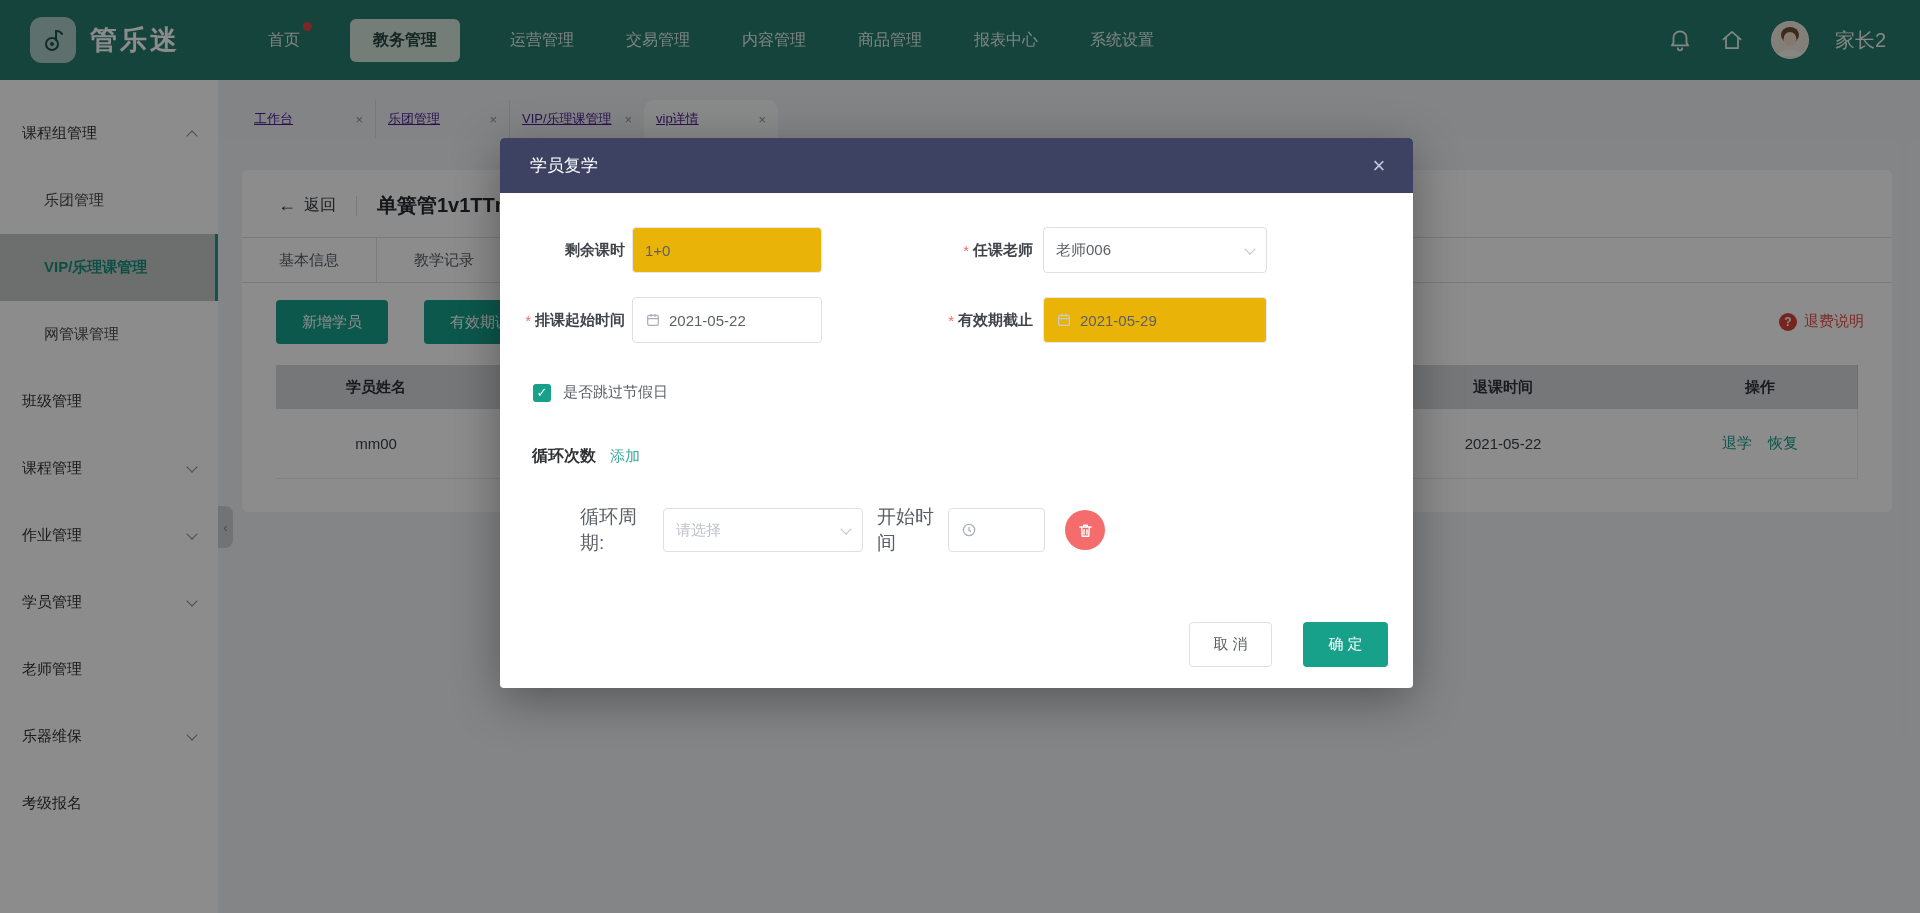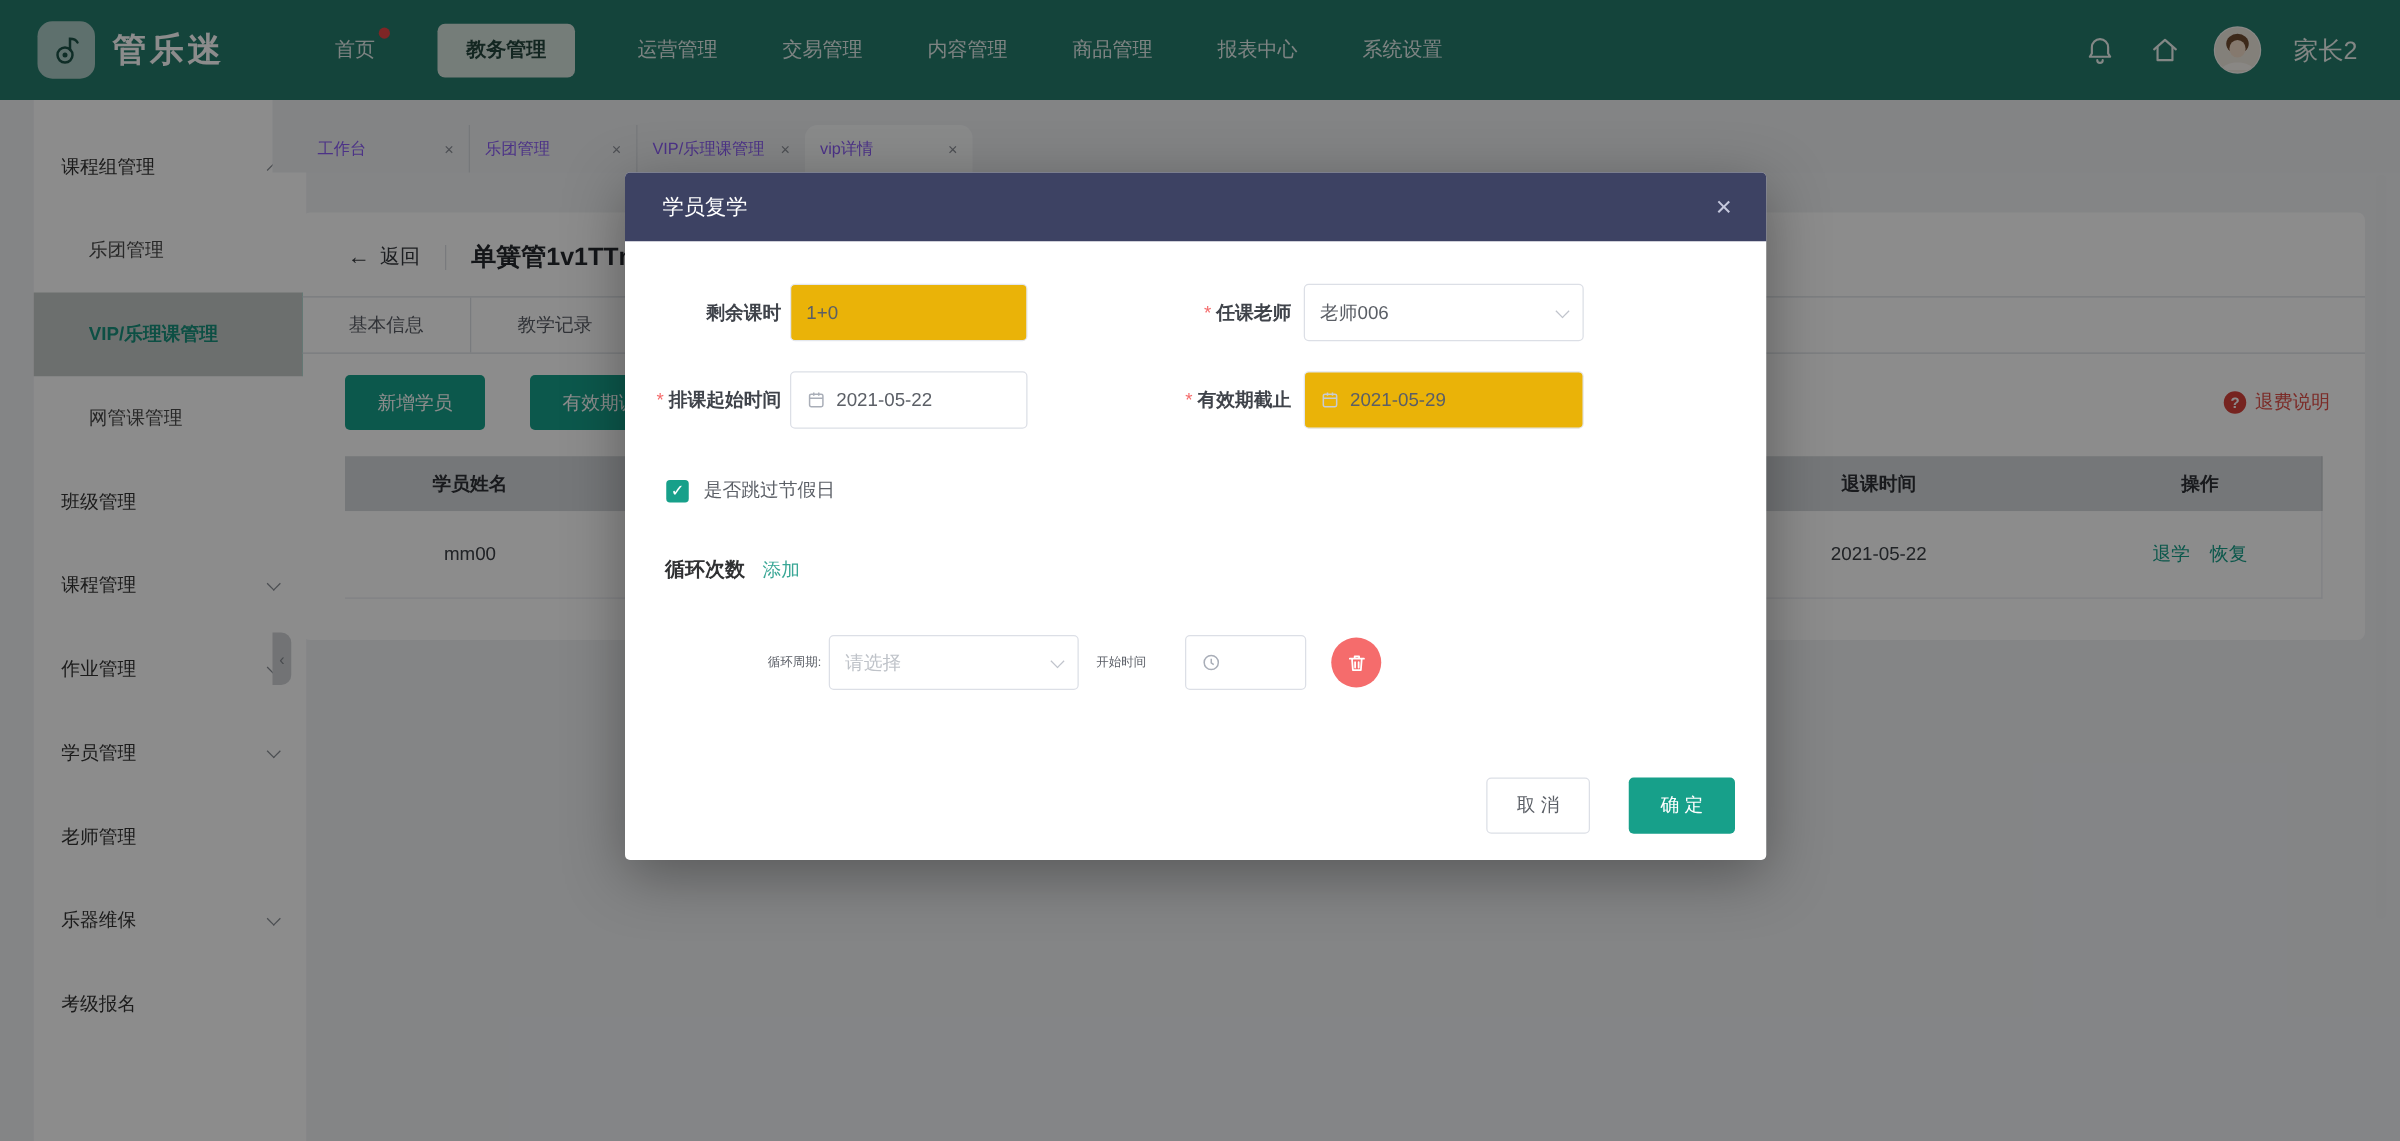--- a/index.html
+++ b/index.html
@@ -17,38 +17,38 @@
   .nav-items { display:flex; align-items:center; gap:48px; margin-left:86px; }
   .nav-item { position:relative; color:rgba(255,255,255,.88); font-size:16px; cursor:pointer; padding:10px 2px; }
   .nav-item.active { background:#d6e3dd; color:#24453d; font-weight:bold; border-radius:6px; padding:11px 23px; }
   .nav-dot { position:absolute; top:2px; right:-10px; width:9px; height:9px; border-radius:50%; background:#e64545; }
   .nav-right { margin-left:auto; margin-right:34px; display:flex; align-items:center; gap:26px; }
   .nav-icon { width:26px; height:26px; color:#eef6f3; }
   .avatar { width:38px; height:38px; border-radius:50%; overflow:hidden; background:#efe9df; border:1px solid rgba(255,255,255,.7); }
   .user-name { color:#f0f6f3; font-size:20px; }
 
   
-  .sidebar { position:absolute; left:0; top:80px; width:218px; height:833px; background:#ffffff; z-index:1;margin-left:27px; }
+  .sidebar { position:absolute; left:0; top:80px; width:218px; height:833px; background:#ffffff; z-index:1; }
   .menu { list-style:none; padding-top:20px; }
   .menu li { height:67px; display:flex; align-items:center; padding:0 22px; font-size:15px; color:#333;
              cursor:pointer; position:relative; }
   .menu li.sub { padding-left:44px; color:#4a4a4a; }
   .menu li.active { background:#c5cbc9; color:#18917c; font-weight:bold; border-right:3px solid #17a08a; }
   .menu .chev { margin-left:auto; width:8px; height:8px; border-right:1.6px solid #8a8f96; border-bottom:1.6px solid #8a8f96; }
   .chev.down { transform:rotate(45deg); margin-top:-4px; }
   .chev.up { transform:rotate(-135deg); margin-top:4px; }
   .collapse-handle { position:absolute; left:218px; top:506px; width:15px; height:42px; background:#cfd2d6;
                      border-radius:0 8px 8px 0; color:#85898f; display:flex; align-items:center; justify-content:center;
                      font-size:13px; z-index:1; cursor:pointer; }
 
   
   .tagbar { position:absolute; left:218px; top:80px; right:0; height:58px; background:#eef0f3; z-index:1;
             display:flex; align-items:flex-end; padding-left:24px; }
   .tag { width:134px; height:38px; display:flex; align-items:center; padding:0 12px; cursor:pointer; }
-  .tag .tlabel { flex:1; font-size:13px; color:#8b5cf6; }
+  .tag .tlabel { flex:1; font-size:13px; color:#4c1d95;text-decoration:underline; }
   .tag .tclose { font-size:13px; color:#8d9198; }
   .tag.divider { border-right:1px solid #d7dadf; }
   .tag.active { background:#fafbfc; border-radius:10px 10px 0 0; }
 
   
   .card { position:absolute; left:242px; top:170px; width:1650px; height:342px; background:#fff; border-radius:6px; z-index:1; }
   .back-row { position:absolute; left:36px; top:22px; display:flex; align-items:center; }
   .back-arrow { font-size:18px; color:#34383d; cursor:pointer; }
   .back-label { font-size:16px; color:#34383d; margin-left:8px; cursor:pointer; }
   .vdiv { width:1px; height:20px; background:#dcdfe3; margin:0 20px; }
@@ -100,21 +100,21 @@
   .fselect .chev-dn { position:absolute; right:12px; width:8px; height:8px; border-right:1.5px solid #c0c4cc;
                       border-bottom:1.5px solid #c0c4cc; transform:rotate(45deg); margin-top:-3px; }
   .placeholder { color:#bfc3c9; }
   .cb-row { position:absolute; left:33px; display:flex; align-items:center; gap:12px; }
   .checkbox { width:18px; height:18px; background:#17a08a; border-radius:3px; color:#fff; font-size:13px;
               display:flex; align-items:center; justify-content:center; cursor:pointer; }
   .cb-label { font-size:15px; color:#5b5f66; }
   .cycle-head { position:absolute; left:32px; display:flex; align-items:baseline; gap:14px; }
   .cycle-title { font-size:16px; font-weight:bold; color:#303133; }
   .add-link { font-size:15px; color:#3aa796; cursor:pointer; }
-  .small-label { position:absolute; top:0; height:44px; display:flex; align-items:center; font-size:10px; color:#5a5e66; }
+  .small-label { position:absolute; top:0; height:44px; display:flex; align-items:center; font-size:19px; color:#5a5e66; }
   .sinput { height:44px; }
   .del-btn { position:absolute; width:40px; height:40px; border-radius:50%; background:#f56c6c; border:none;
              display:flex; align-items:center; justify-content:center; cursor:pointer; }
   .modal-footer { position:absolute; right:25px; top:484px; display:flex; gap:31px;border-radius:22px; }
   .btn-cancel { width:83px; height:45px; background:#fff; border:1px solid #dcdfe6; border-radius:4px; color:#5b5f66;
                 font-size:15px; cursor:pointer; }
   .btn-confirm { width:85px; height:45px; background:#17a08a; border:none; border-radius:4px; color:#fff;
                  font-size:15px; cursor:pointer; }
   svg { display:block; }
 </style>

